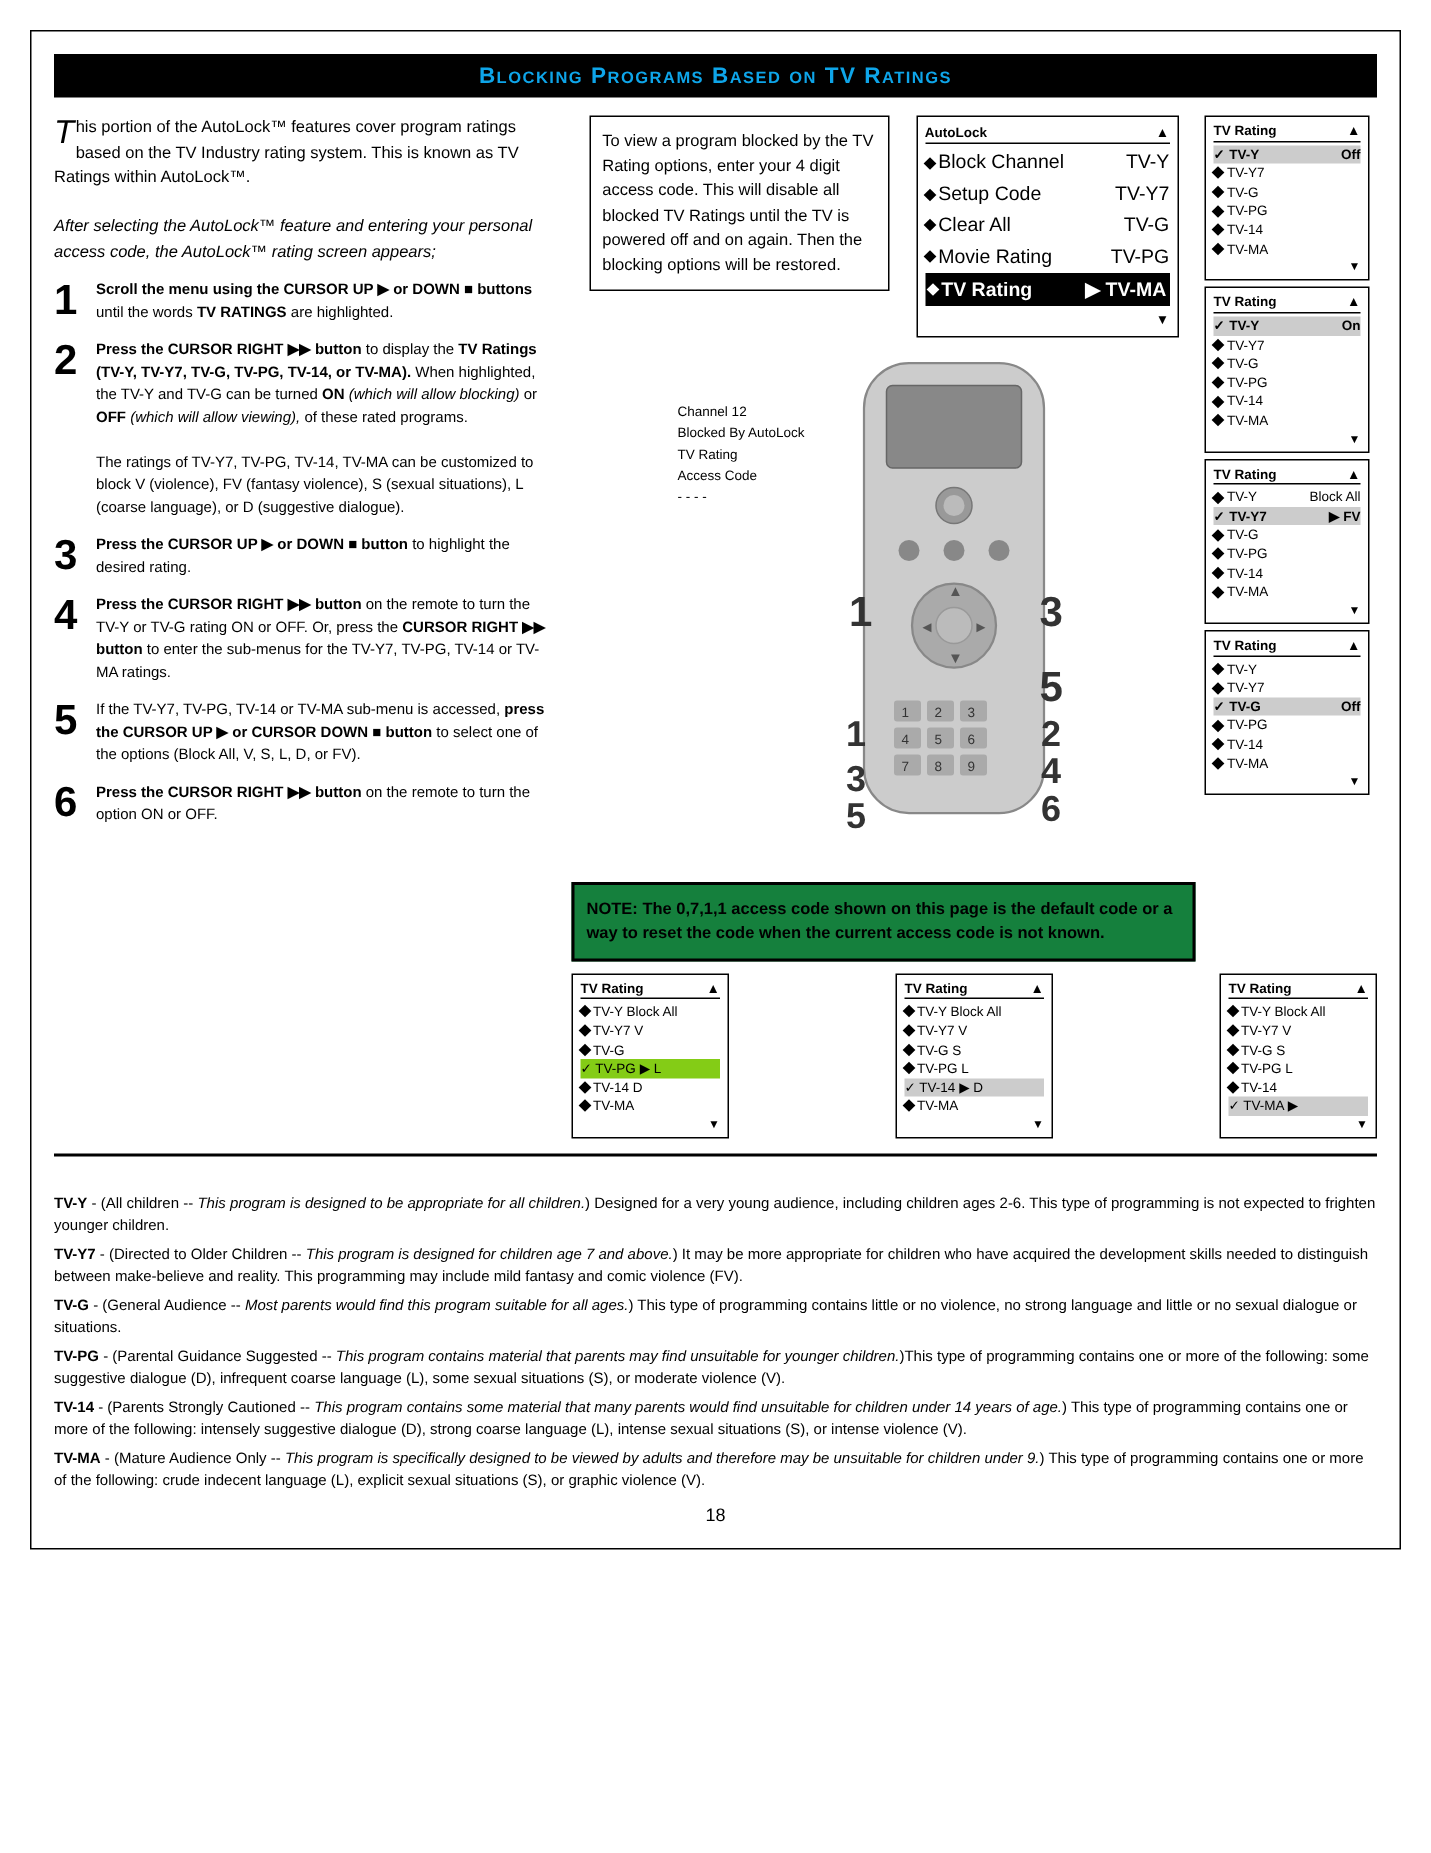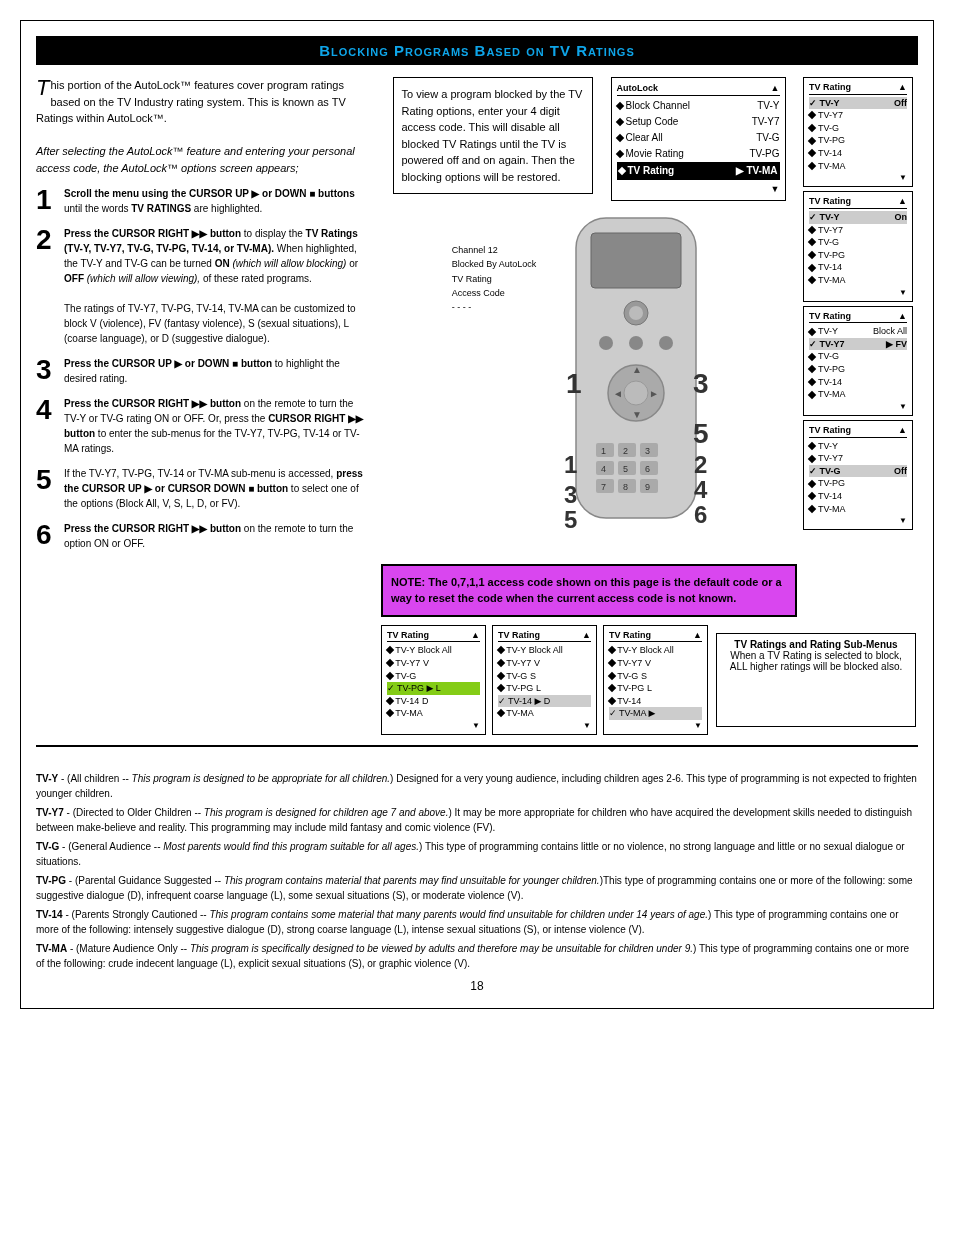--- a/index.html
+++ b/index.html
@@ -110,21 +110,21 @@
       height: 6px;
       background: #000;
       transform: rotate(45deg);
       flex-shrink: 0;
     }
     .panel-value {
       margin-left: auto;
     }
     .note-box {
       border: 2px solid #000;
-      background: #d946ef;
+      background: #15803d;
       padding: 8px;
       font-size: 11px;
       font-weight: bold;
       margin-top: 5px;
       line-height: 1.5;
       clear: both;
     }
     .bottom-panel {
       border: 1px solid #000;
       padding: 3px 5px;
@@ -179,21 +179,21 @@
       display: flex;
       justify-content: space-between;
       font-weight: bold;
       border-bottom: 1px solid #000;
       margin-bottom: 2px;
     }
     .autolock-row {
       display: flex;
       align-items: center;
       gap: 3px;
-      font-size: 10px;
+      font-size: 13px;
     }
     .autolock-row.highlighted {
       font-weight: bold;
     }
     .channel-info {
       font-size: 9px;
       line-height: 1.6;
       margin-top: 30px;
     }
     
@@ -233,21 +233,21 @@
 <div class="page-container">
 
   <div class="title-bar">Blocking Programs Based on TV Ratings</div>
 
   <div class="top-section">
 
     <div class="steps-left">
       <div class="intro-text">
         <span class="drop-cap">T</span><span>his portion of the AutoLock™ features cover program ratings based on the TV Industry rating system. This is known as TV Ratings within AutoLock™.</span>
         <br><br>
-        <span class="intro-italic">After selecting the AutoLock™ feature and entering your personal access code, the AutoLock™ options screen appears;</span>
+        <span class="intro-italic">After selecting the AutoLock™ feature and entering your personal access code, the AutoLock™ rating screen appears;</span>
       </div>
 
       <div class="steps-container">
 
         <div class="step">
           <div class="step-number">1</div>
           <div class="step-content">
             <strong>Scroll the menu using the CURSOR UP ▶ or DOWN ■ buttons</strong> until the words <strong>TV RATINGS</strong> are highlighted.
           </div>
         </div>
@@ -646,24 +646,20 @@
             <span>TV-14</span>
           </div>
           <div class="panel-row highlighted" style="background:#ccc;">
             <span style="font-size:9px;">✓</span>
             <span>TV-MA</span>
             <span class="panel-value">▶</span>
           </div>
           <div style="text-align:right;font-size:8px;">▼</div>
         </div>
 
-        <div class="caption-box">
-          <div class="caption-title">TV Ratings and Rating Sub-Menus</div>
-          <div>When a TV Rating is selected to block, ALL higher ratings will be blocked also.</div>
-        </div>
 
       </div>
 
     </div>
   </div>
 
   <div class="glossary">
     <p><strong>TV-Y</strong> - (All children -- <em>This program is designed to be appropriate for all children.</em>) Designed for a very young audience, including children ages 2-6. This type of programming is not expected to frighten younger children.</p>
     <p><strong>TV-Y7</strong> - (Directed to Older Children -- <em>This program is designed for children age 7 and above.</em>) It may be more appropriate for children who have acquired the development skills needed to distinguish between make-believe and reality. This programming may include mild fantasy and comic violence (FV).</p>
     <p><strong>TV-G</strong> - (General Audience -- <em>Most parents would find this program suitable for all ages.</em>) This type of programming contains little or no violence, no strong language and little or no sexual dialogue or situations.</p>

